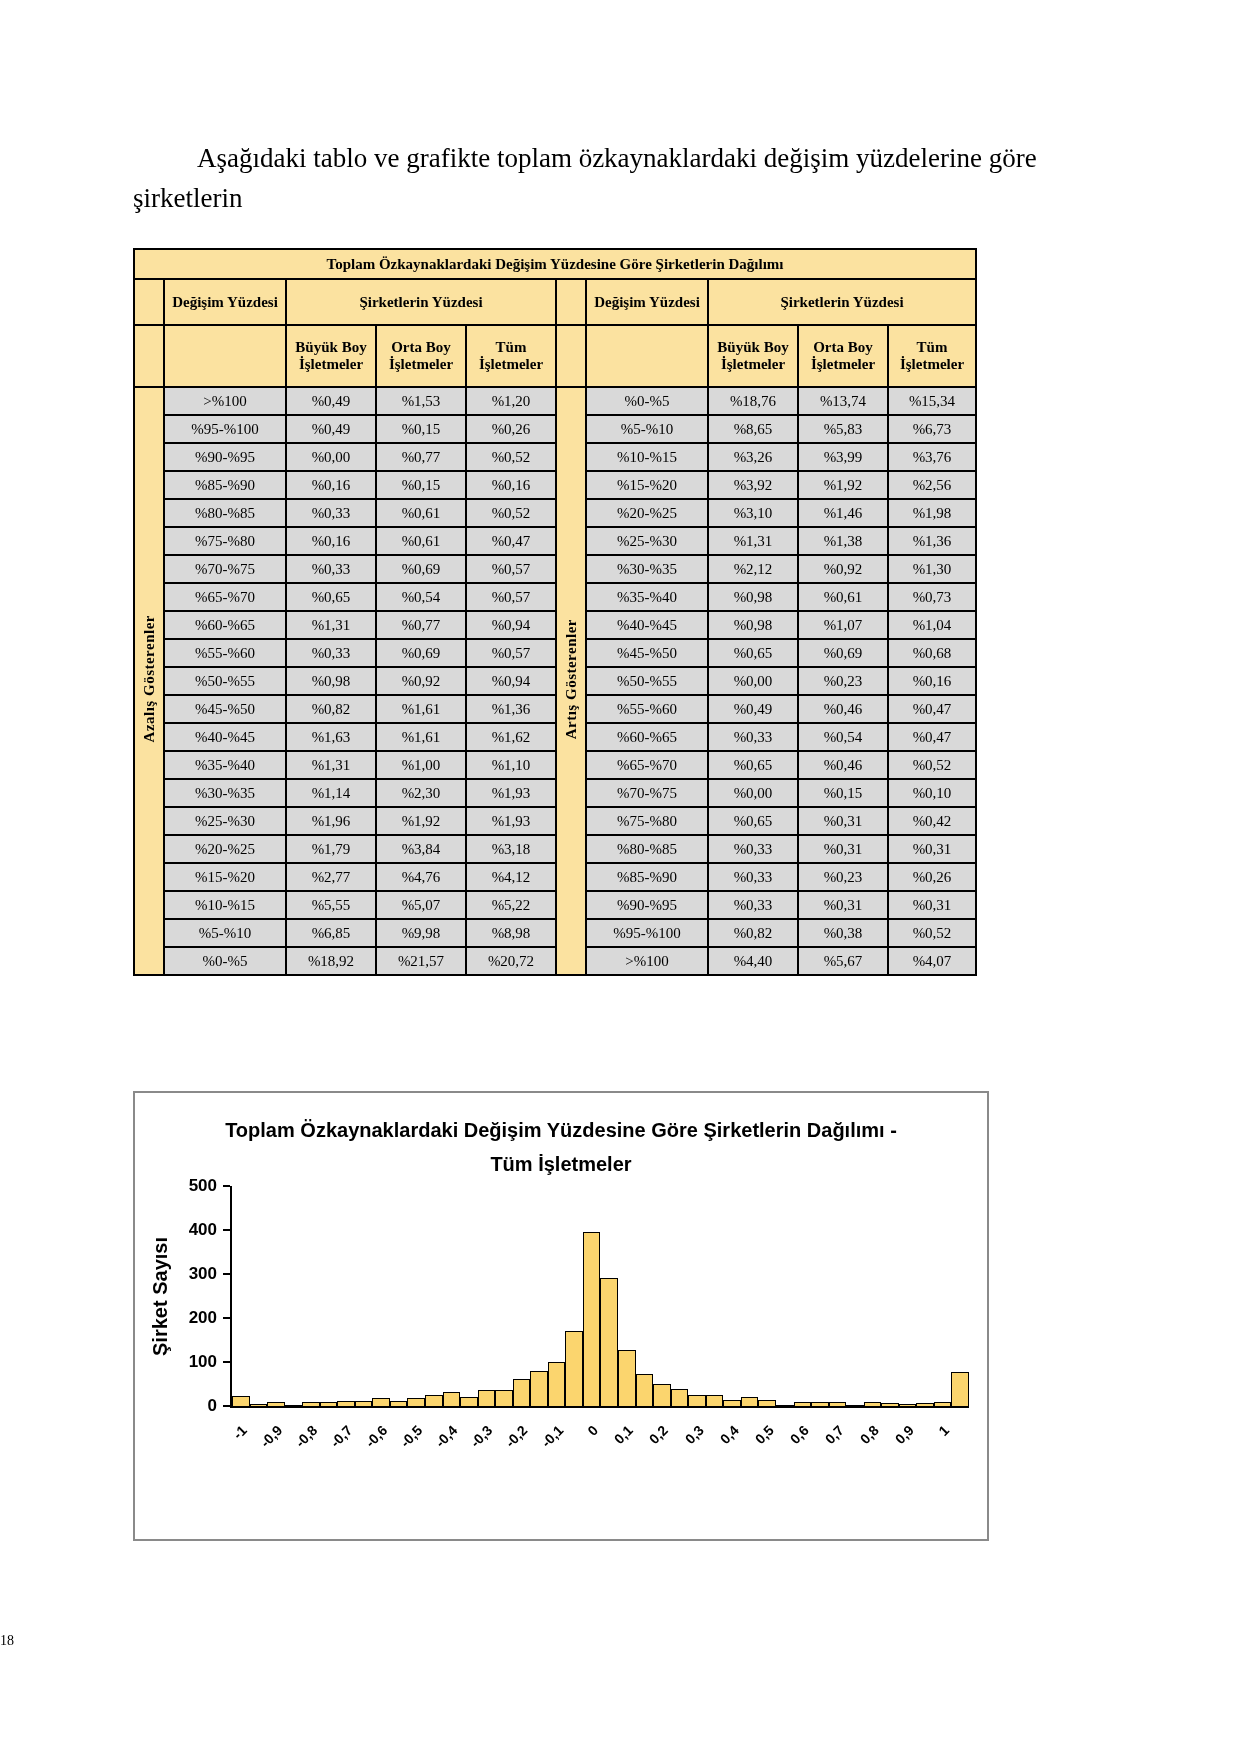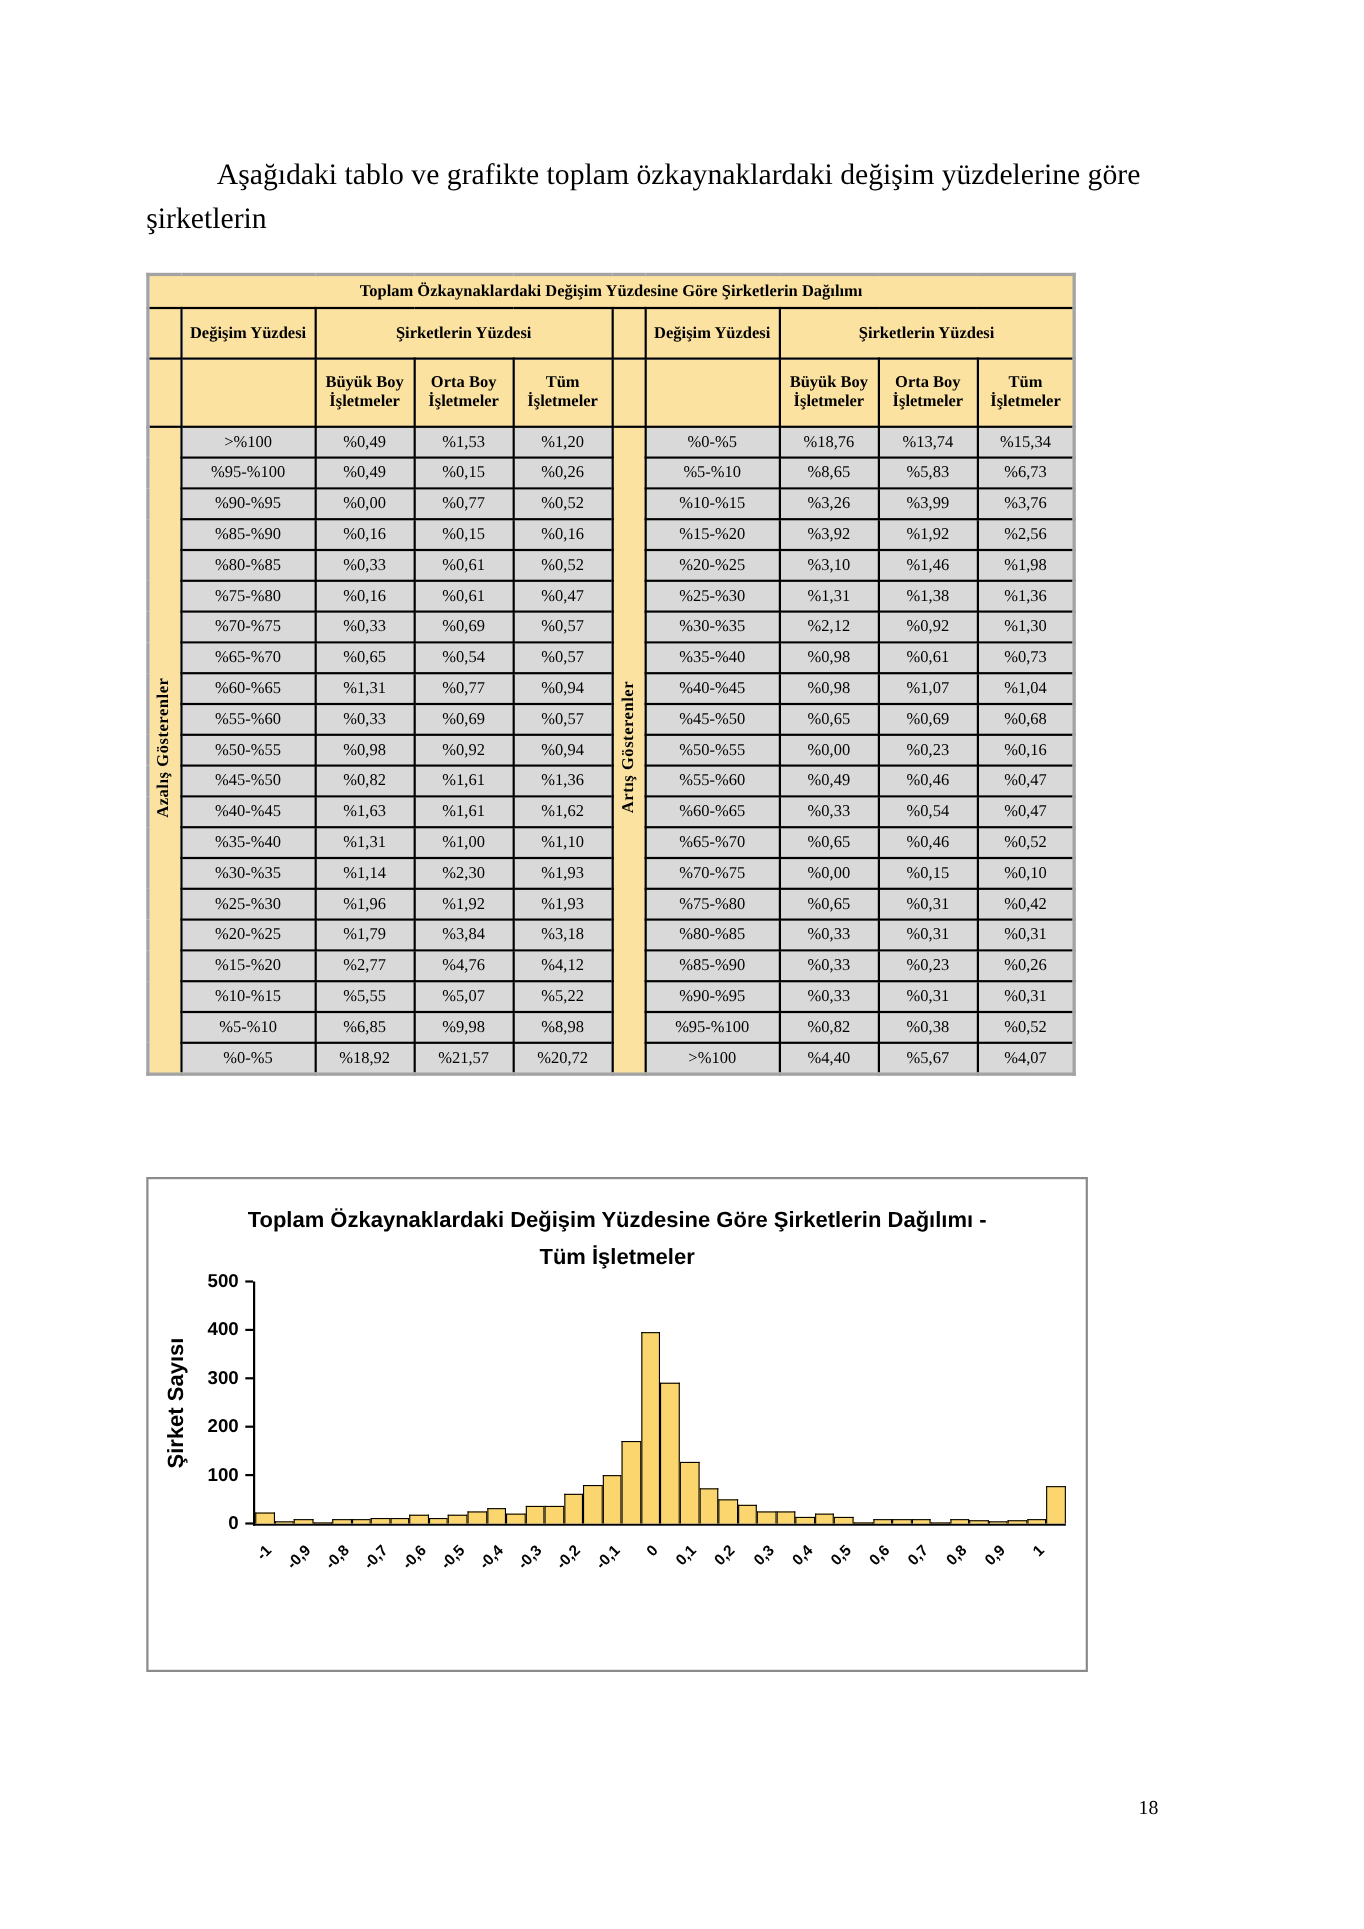--- a/index.html
+++ b/index.html
@@ -5,52 +5,52 @@
   html,body{margin:0;padding:0;background:#e8e8e8;}
   .page{position:relative;width:1240px;height:1754px;background:#ffffff;margin:0 auto;
         font-family:"Liberation Serif",serif;color:#000;overflow:hidden;box-sizing:border-box;
         padding:138px 0 0 133px;}
   .intro{width:920px;font-size:27px;line-height:40px;margin:0;}
   .intro .l1{display:block;text-indent:64px;}
   .intro .l2{display:block;}
 
   
   table.dist{border-collapse:collapse;table-layout:fixed;width:707px;margin-top:30px;
-             border:3px solid #a3a3a3;}
+             border:1px solid #a3a3a3;}
   table.dist td{border:2px solid #000;text-align:center;vertical-align:middle;
                 font-size:15px;padding:0 2px;overflow:hidden;}
   td.title-cell{background:#FBE2A0;font-weight:bold;font-size:16px;height:28px;}
   td.hdr{background:#FBE2A0;font-weight:bold;}
   tr.hrow2 td{height:44px;}
   tr.hrow3 td{height:60px;font-size:15px;line-height:1.15;}
   td.data{background:#D9D9D9;height:26px;}
   td.vlabel{background:#FBE2A0;font-weight:bold;padding:0;}
   td.vlabel span{writing-mode:vertical-rl;transform:rotate(180deg);display:inline-block;
                  font-size:15px;letter-spacing:.5px;}
 
   
-  .chart-box{position:relative;width:852px;height:446px;margin-top:92px;
+  .chart-box{position:relative;width:852px;height:446px;margin-top:115px;
              border:2px solid #8a8a8a;background:#fff;
              font-family:"Liberation Sans",sans-serif;}
   .chart-title{margin-top:20px;text-align:center;font-weight:bold;font-size:20px;line-height:34px;}
   .plot{position:absolute;left:95px;top:93px;width:737px;height:220px;
         border-left:2px solid #000;border-bottom:2px solid #000;
         display:flex;align-items:flex-end;}
   .bar{flex:1 1 0;box-sizing:border-box;border:1.5px solid #000;border-bottom:none;
        background:#FBD56E;min-height:1px;}
   .ylab{position:absolute;width:44px;text-align:right;font-weight:bold;font-size:17px;}
   .ytick{position:absolute;width:7px;height:2px;background:#000;}
   .ytitle{position:absolute;left:14px;top:70px;height:266px;display:flex;align-items:center;}
   .ytitle span{writing-mode:vertical-rl;transform:rotate(180deg);font-weight:bold;font-size:20px;}
   .xlabels{position:absolute;left:95px;top:319px;width:737px;height:72px;}
   .xlab{position:absolute;top:10px;transform-origin:100% 0;transform:rotate(-45deg);
         font-weight:bold;font-size:14px;white-space:nowrap;}
   .xtitle{position:absolute;left:95px;top:393px;width:737px;text-align:center;
           font-weight:bold;font-size:20px;}
-  .pageno{position:absolute;left:0;top:1633px;width:1053px;text-align:right;font-size:18px;
+  .pageno{position:absolute;left:0;top:1633px;width:1053px;text-align:left;font-size:14px;
           font-family:"Liberation Serif",serif;}
 </style>
 </head>
 <body>
 
 <div class="page">
 
   <p class="intro">
     <span class="l1">Aşağıdaki tablo ve grafikte toplam özkaynaklardaki değişim yüzdelerine göre şirketlerin</span>
   </p>

